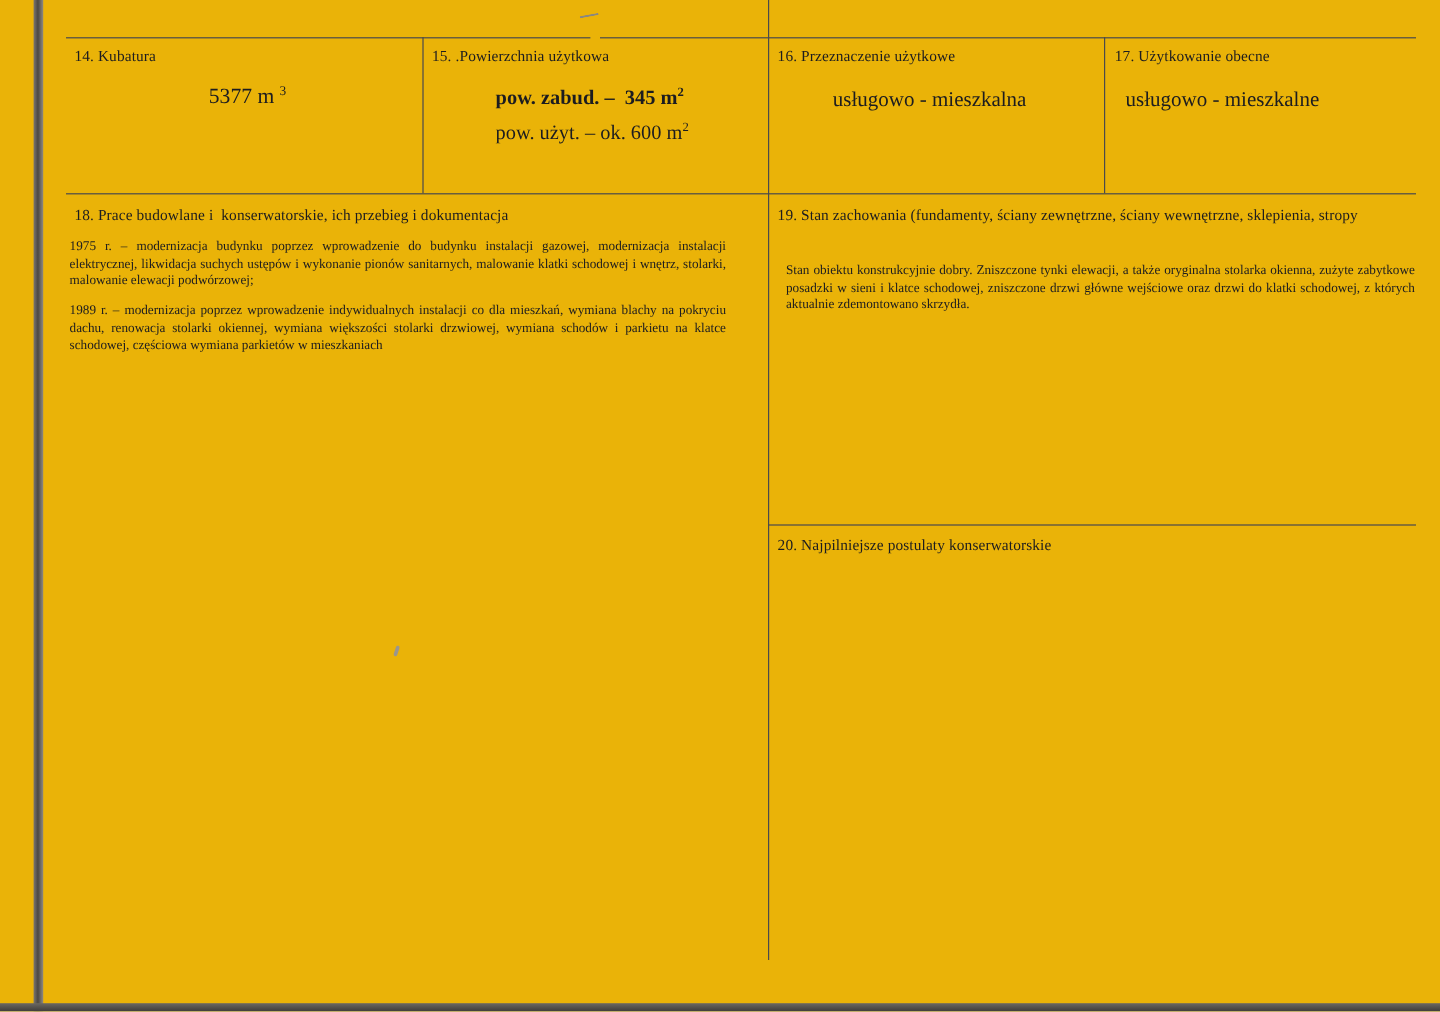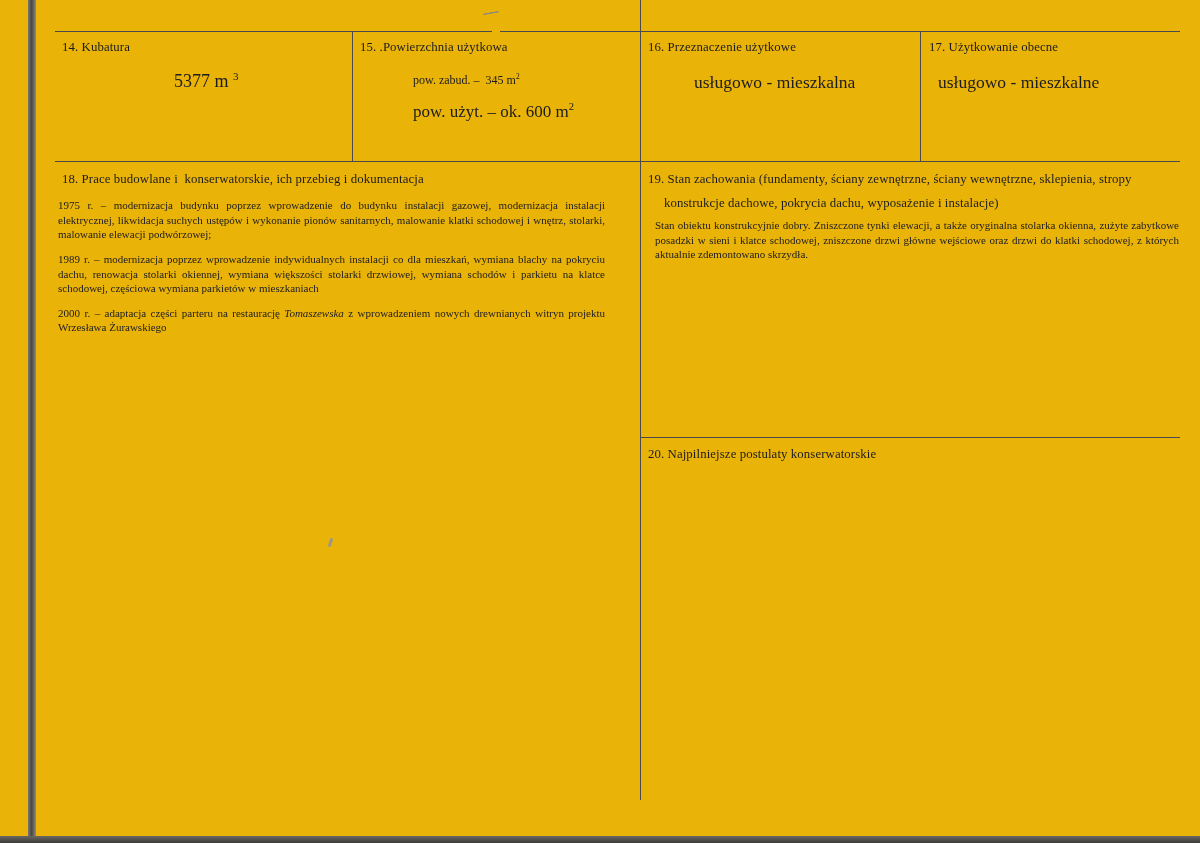--- a/index.html
+++ b/index.html
@@ -83,37 +83,35 @@
   <div class="vline" style="left:352px; top:31px; height:130px;"></div>
   <div class="vline" style="left:920px; top:31px; height:130px;"></div>
   <div class="hline" style="left:55px; top:161px; width:585px;"></div>
   <div class="hline" style="left:640px; top:161px; width:540px;"></div>
   <div class="hline" style="left:640px; top:437px; width:540px;"></div>
 
   <div class="label" style="left:62px; top:40px;">14. Kubatura</div>
   <div class="value" style="left:174px; top:70px; font-size:18px;"><span>5377 m </span><sup>3</sup></div>
 
   <div class="label" style="left:360px; top:40px;">15. .Powierzchnia użytkowa</div>
-  <div class="value" style="left:413px; top:72px; font-size:12px;"><span>pow. zabud. –  345 m</span><sup>2</sup></div>
+  <div class="value" style="left:413px; top:72px; font-size:17px;font-weight:bold;"><span>pow. zabud. –  345 m</span><sup>2</sup></div>
   <div class="value" style="left:413px; top:101px; font-size:17px;"><span>pow. użyt. – ok. 600 m</span><sup>2</sup></div>
 
   <div class="label" style="left:648px; top:40px;">16. Przeznaczenie użytkowe</div>
   <div class="value" style="left:694px; top:72px;">usługowo - mieszkalna</div>
 
   <div class="label" style="left:929px; top:40px;">17. Użytkowanie obecne</div>
   <div class="value" style="left:938px; top:72px;text-align:right;">usługowo - mieszkalne</div>
 
   <div class="label" style="left:62px; top:172px;">18. Prace budowlane i  konserwatorskie, ich przebieg i dokumentacja</div>
   <div class="bodytext" style="left:58px; top:198px; width:547px;">
     <p>1975 r. – modernizacja budynku poprzez wprowadzenie do budynku instalacji gazowej, modernizacja instalacji elektrycznej, likwidacja suchych ustępów i wykonanie pionów sanitarnych,  malowanie klatki schodowej i wnętrz, stolarki, malowanie elewacji podwórzowej;</p>
     <p>1989 r. – modernizacja poprzez wprowadzenie indywidualnych instalacji co dla mieszkań, wymiana blachy na pokryciu dachu, renowacja stolarki okiennej, wymiana większości stolarki drzwiowej, wymiana schodów i parkietu na klatce schodowej, częściowa wymiana parkietów w mieszkaniach</p>
-    <p><span>2000 r. – adaptacja części parteru na restaurację </span><span class="em">Tomaszewska</span><span> z wprowadzeniem nowych drewnianych witryn projektu Wrzesława Żurawskiego</span></p>
   </div>
 
   <div class="label" style="left:648px; top:172px;">19. Stan zachowania (fundamenty, ściany zewnętrzne, ściany wewnętrzne, sklepienia, stropy</div>
-  <div class="label" style="left:664px; top:196px;">konstrukcje dachowe, pokrycia dachu, wyposażenie i instalacje)</div>
   <div class="bodytext" style="left:655px; top:218px; width:524px;">
     <p>Stan obiektu konstrukcyjnie dobry. Zniszczone tynki elewacji, a także oryginalna stolarka okienna, zużyte zabytkowe posadzki w sieni i klatce schodowej, zniszczone drzwi główne wejściowe oraz drzwi do klatki schodowej, z których aktualnie zdemontowano skrzydła.</p>
   </div>
 
   <div class="label" style="left:648px; top:447px;">20. Najpilniejsze postulaty konserwatorskie</div>
 
 </div>
 
 </body></html>

